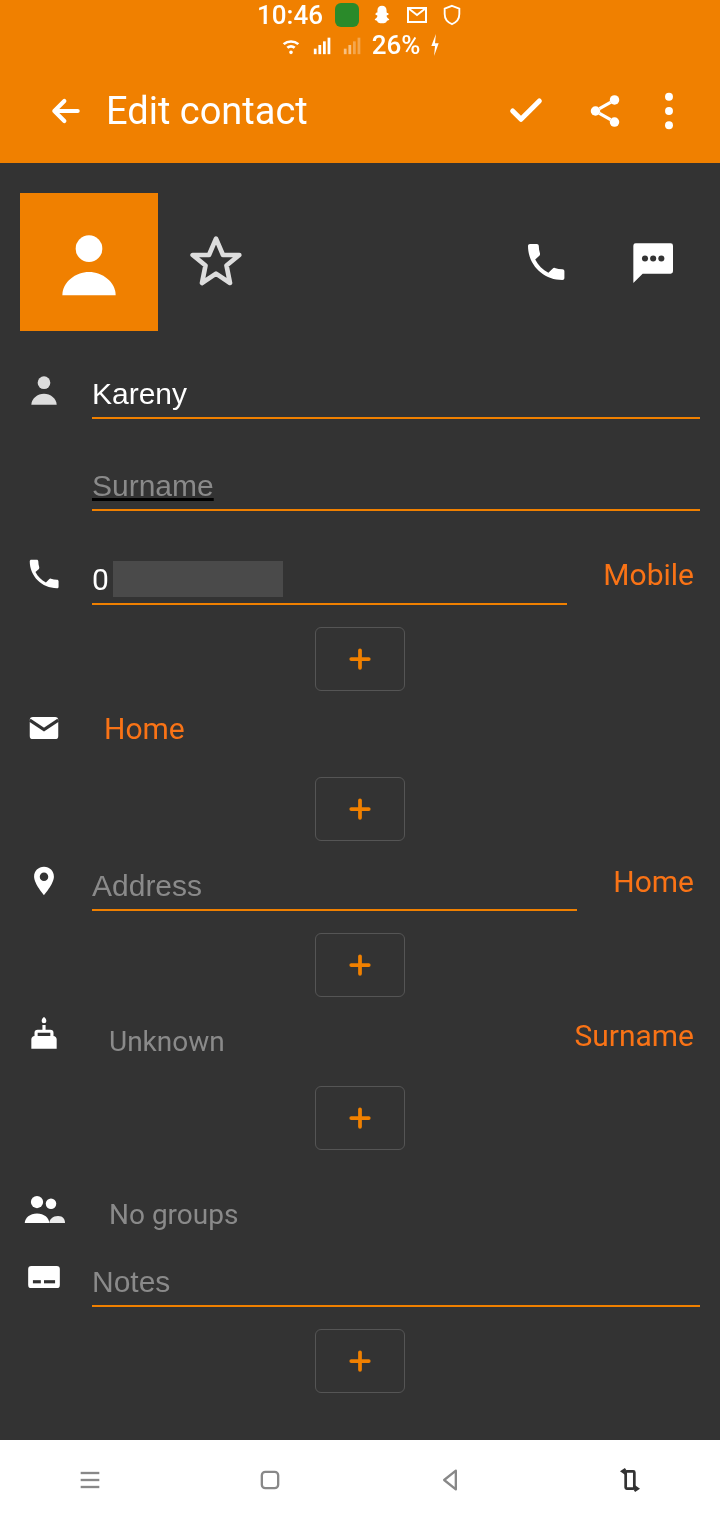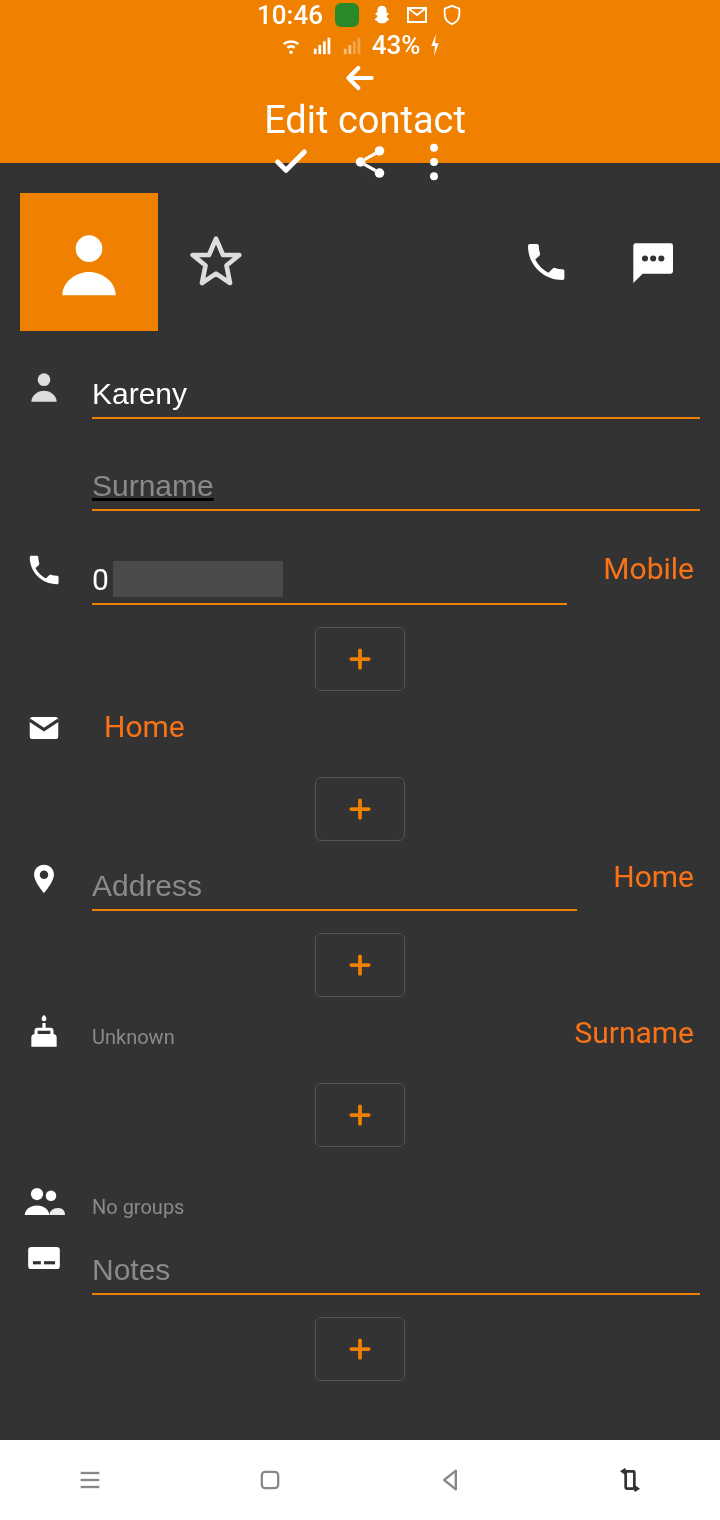--- a/index.html
+++ b/index.html
@@ -6,42 +6,42 @@
   html, body { width: 720px; height: 1520px; font-family: Roboto, Arial, sans-serif; background: #333333; overflow: hidden; }
   
   
   .status-bar { height: 58px; background: #F08000; display: flex; align-items: center; justify-content: space-between; padding: 0 28px; color: #fff; font-size: 26px; font-weight: 500; flex-direction: column; }
   .status-left { display: flex; align-items: center; gap: 12px; }
   .status-right { display: flex; align-items: center; gap: 8px; }
   .status-icon { display: inline-flex; align-items: center; }
   .app-dot { width: 24px; height: 24px; background: #2a8a2a; border-radius: 6px; display:inline-block; }
   
   
-  .app-bar { height: 105px; background: #F08000; display: flex; align-items: center; padding: 0 20px; color: #fff; flex-direction: column; }
+  .app-bar { height: 105px; background: #F08000; display: flex; align-items: center; padding: 0 36px; color: #fff; }
   .app-bar .back { width: 60px; display:flex; justify-content:center; }
   .app-bar .title { font-size: 38px; font-weight: 400; margin-left: 10px; flex: 1; }
   .app-bar .actions { display: flex; gap: 40px; align-items: center; padding-right: 10px; }
   
   
   .content { background: #333333; height: calc(1520px - 58px - 105px - 80px); overflow: hidden; padding: 0 20px; }
   
   
   .avatar-row { display: flex; align-items: center; gap: 30px; padding: 30px 0 30px 0; }
   .avatar { width: 138px; height: 138px; background: #F08000; display:flex; align-items:center; justify-content:center; }
   .avatar svg { width: 80px; height: 80px; }
   .avatar-row .spacer { flex: 1; }
   .action-icon { width: 56px; height: 56px; display:flex; align-items:center; justify-content:center; margin-right: 20px; }
   
   
-  .field-row { display: flex; align-items: flex-start; gap: 24px; margin-top: 18px; }
+  .field-row { display: flex; align-items: center; gap: 24px; margin-top: 18px; }
   .field-icon { width: 48px; display:flex; justify-content:center; align-items:center; padding-bottom: 8px; }
   .field-input { flex: 1; border: none; border-bottom: 2px solid #F08000; background: transparent; color: #fff; font-size: 30px; padding: 10px 0 6px 0; outline: none; }
   .field-input::placeholder { color: #8a8a8a; }
   .field-type { color: #f97316; font-size: 30px; padding: 0 6px 8px 12px; white-space: nowrap; }
-  .field-static { color: #8a8a8a; font-size: 20px; padding: 10px 0 6px 0; flex:1; }
+  .field-static { color: #8a8a8a; font-size: 28px; padding: 10px 0 6px 0; flex:1;margin-left:17px; }
   
   .name-surname .field-row:first-child { margin-top: 6px; }
   .name-surname .field-row.no-icon { padding-left: 72px; text-decoration: underline; }
   
   .add-btn-row { display:flex; justify-content:center; margin: 22px 0 10px 0; }
   .add-btn { width: 90px; height: 64px; border: 1px solid #555; border-radius: 6px; background: transparent; display:flex; align-items:center; justify-content:center; cursor:pointer; }
   .add-btn svg { width: 30px; height: 30px; }
   
   .redacted { display:inline-block; width: 170px; height: 36px; background: #4a4a4a; vertical-align: middle; margin-left: 4px; }
   
@@ -90,21 +90,21 @@
         </svg>
     </span>
     <span class="status-icon">
       <svg width="22" height="22" viewBox="0 0 24 24" fill="#fff" fill-opacity="0.5">
           <rect x="2" y="16" width="3" height="6"></rect>
           <rect x="7" y="12" width="3" height="10"></rect>
           <rect x="12" y="8" width="3" height="14" fill-opacity="0.3"></rect>
           <rect x="17" y="4" width="3" height="18" fill-opacity="0.3"></rect>
         </svg>
     </span>
-    <span>43%</span>
+    <span>26%</span>
     <span class="status-icon">
       <svg width="14" height="22" viewBox="0 0 12 24" fill="#fff">
           <path d="M7 0L2 13h4l-1 11 5-14H6z"></path>
         </svg>
     </span>
   </div>
 </div>
 
 <div class="app-bar">
   <div class="back">

